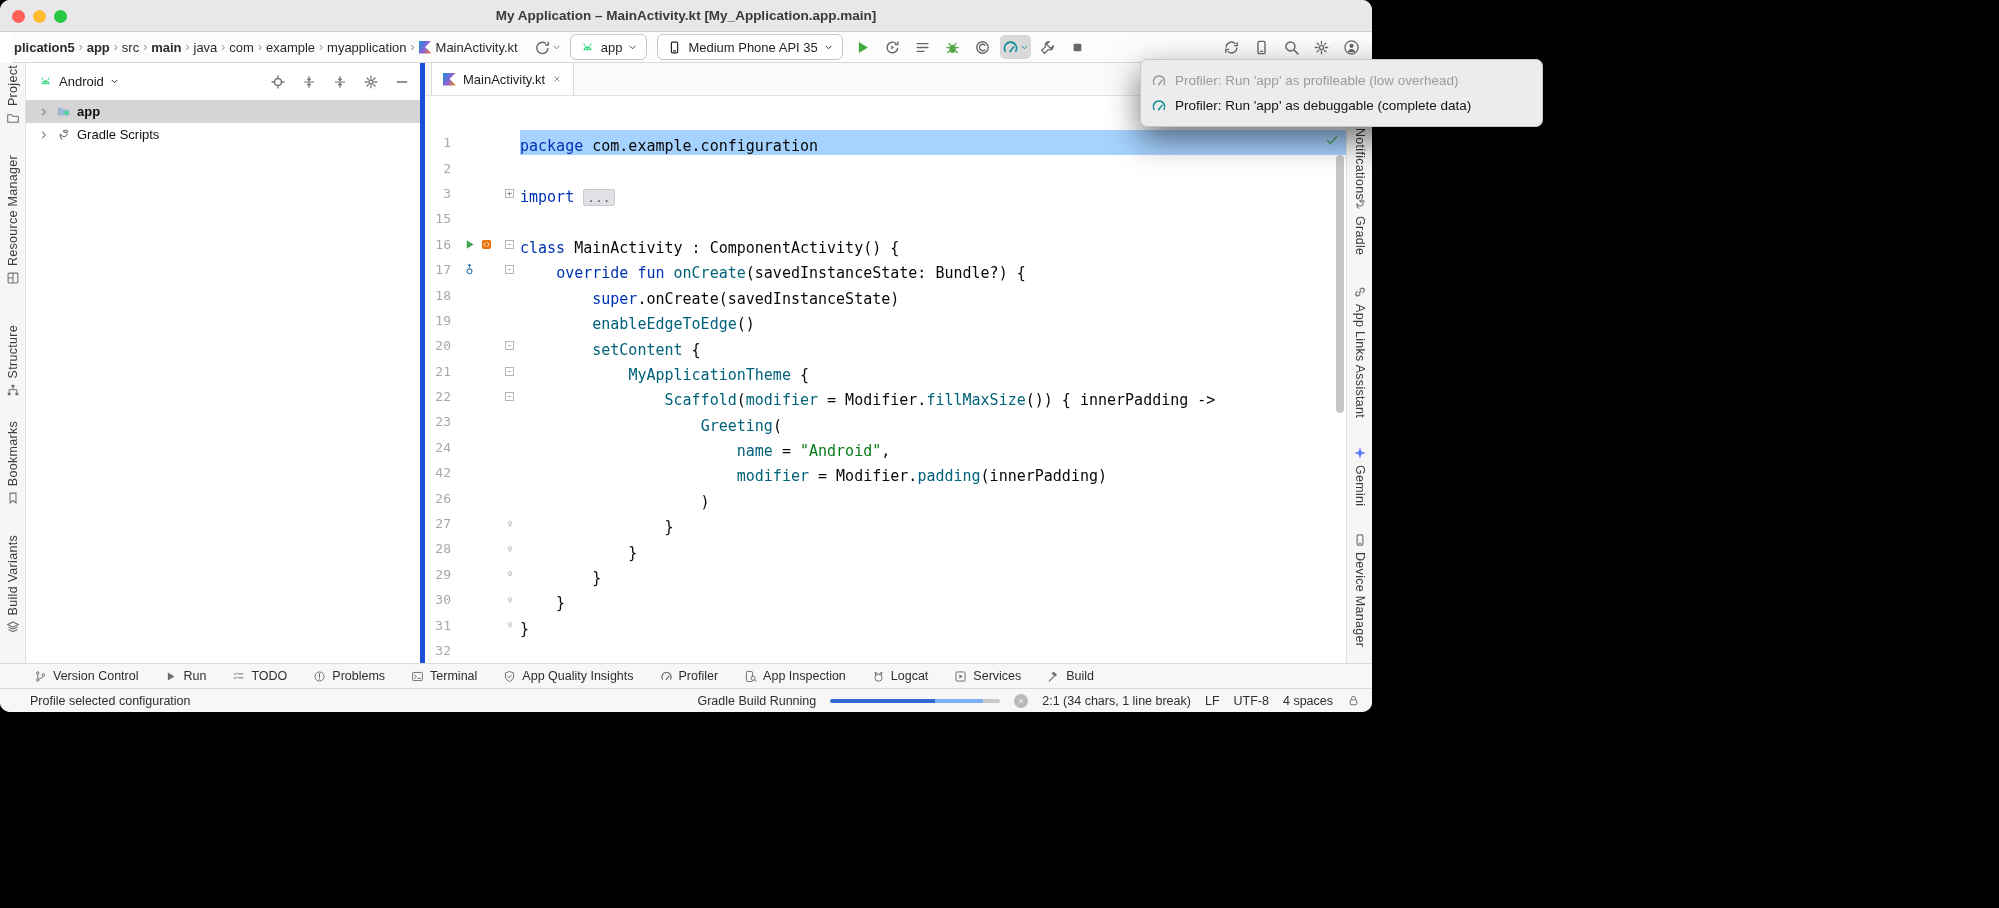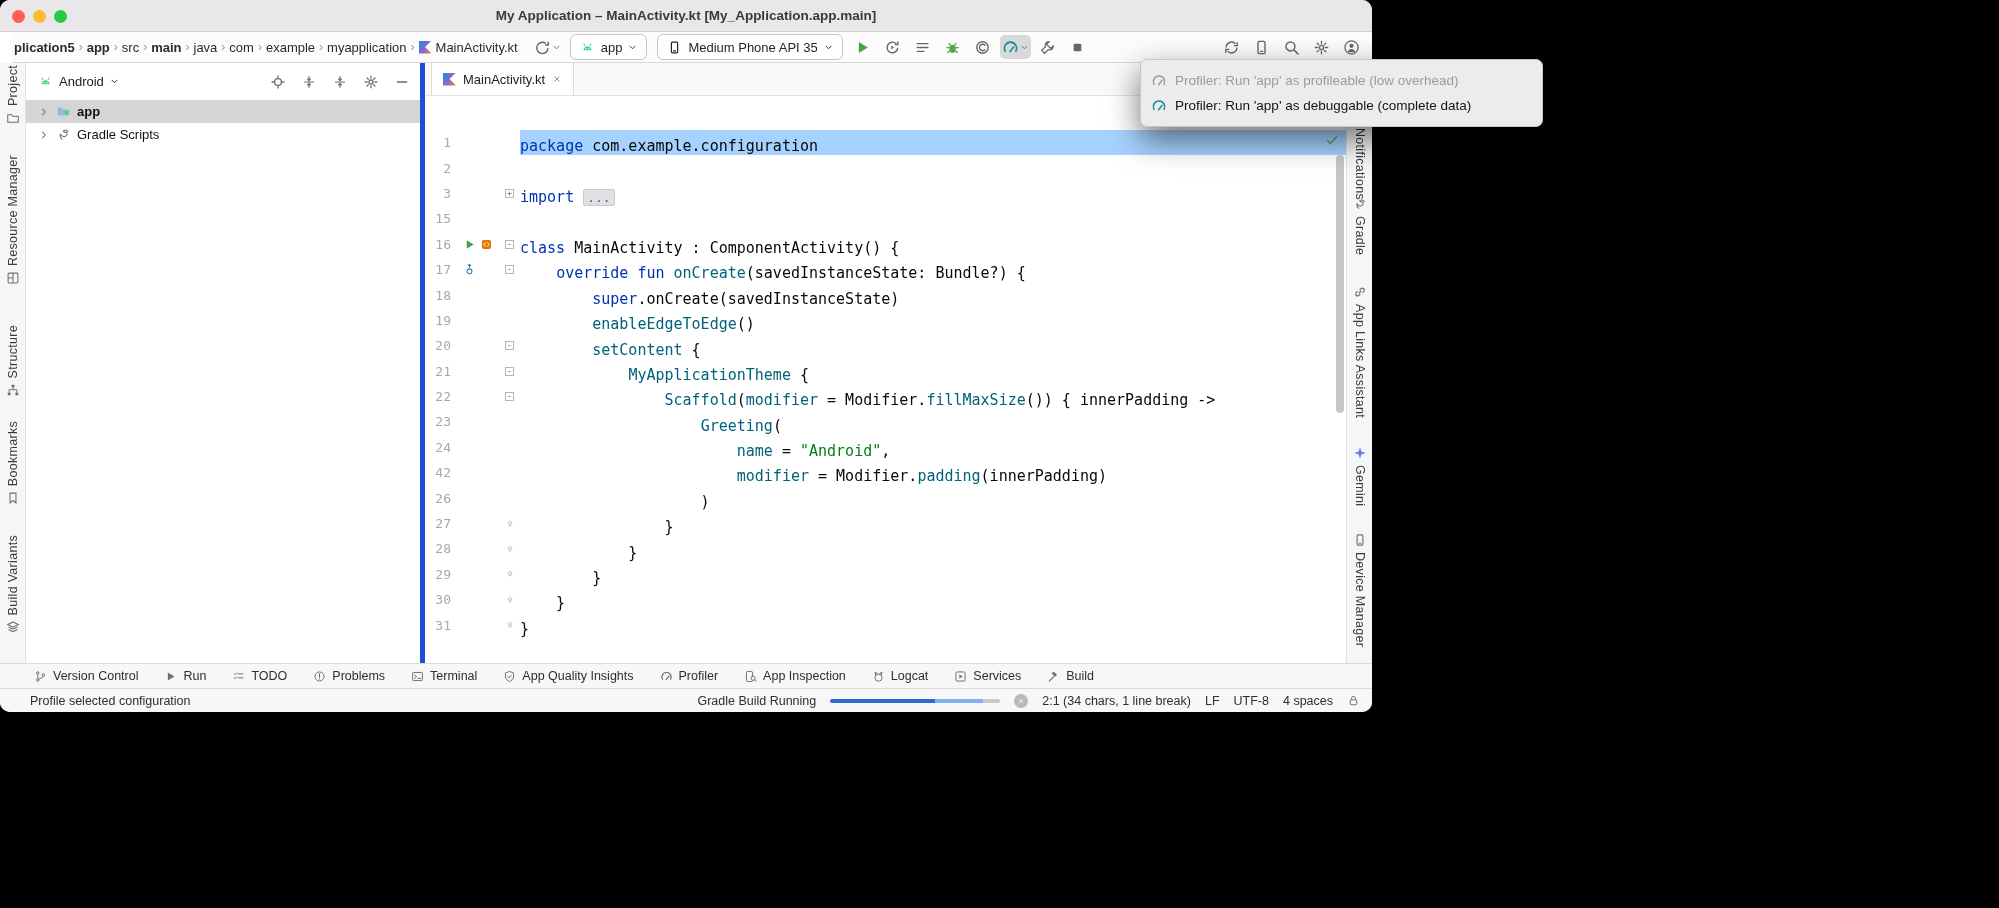--- a/index.html
+++ b/index.html
@@ -686,20 +686,26 @@
             <span class="gicons"></span>
             <span class="gfold">
               <span class="ic fend">
                 <svg viewBox="0 0 16 16">
                   <path d="M8 3 11.5 6.5H9.5V11h-3V6.5H4.5z" fill="none" stroke="currentColor" stroke-width="1"></path>
                 </svg>
               </span>
             </span>
             <span class="ctext"><span class="pl">}</span></span>
           </div>
+          <div class="crow">
+            <span class="ln">32</span>
+            <span class="gicons"></span>
+            <span class="gfold"></span>
+            <span class="ctext"></span>
+          </div>
         </div>
       <span class="ic check">
           <svg viewBox="0 0 16 16">
             <path d="M2.8 8.6 6.2 12 13.2 4.2" fill="none" stroke="currentColor" stroke-width="1.8" stroke-linecap="round"></path>
           </svg>
         </span>
       <div class="vscroll"></div>
     </div>
 
     <div class="right-stripe" id="right-stripe">

